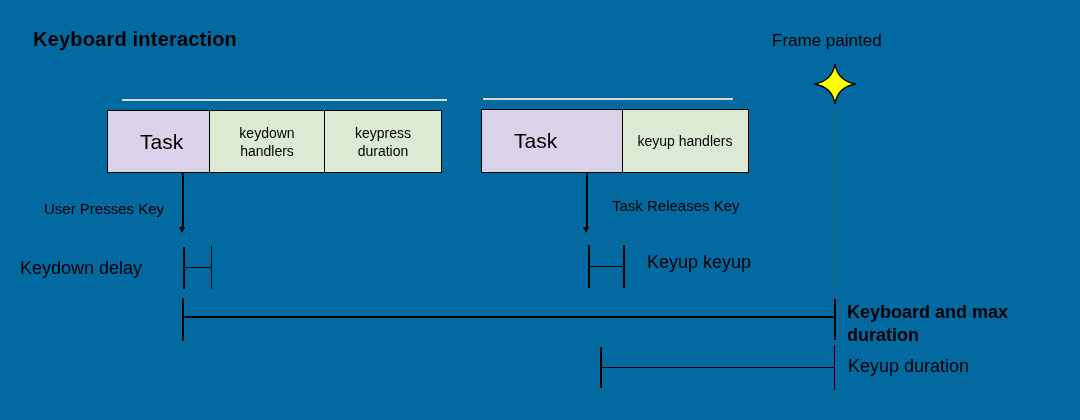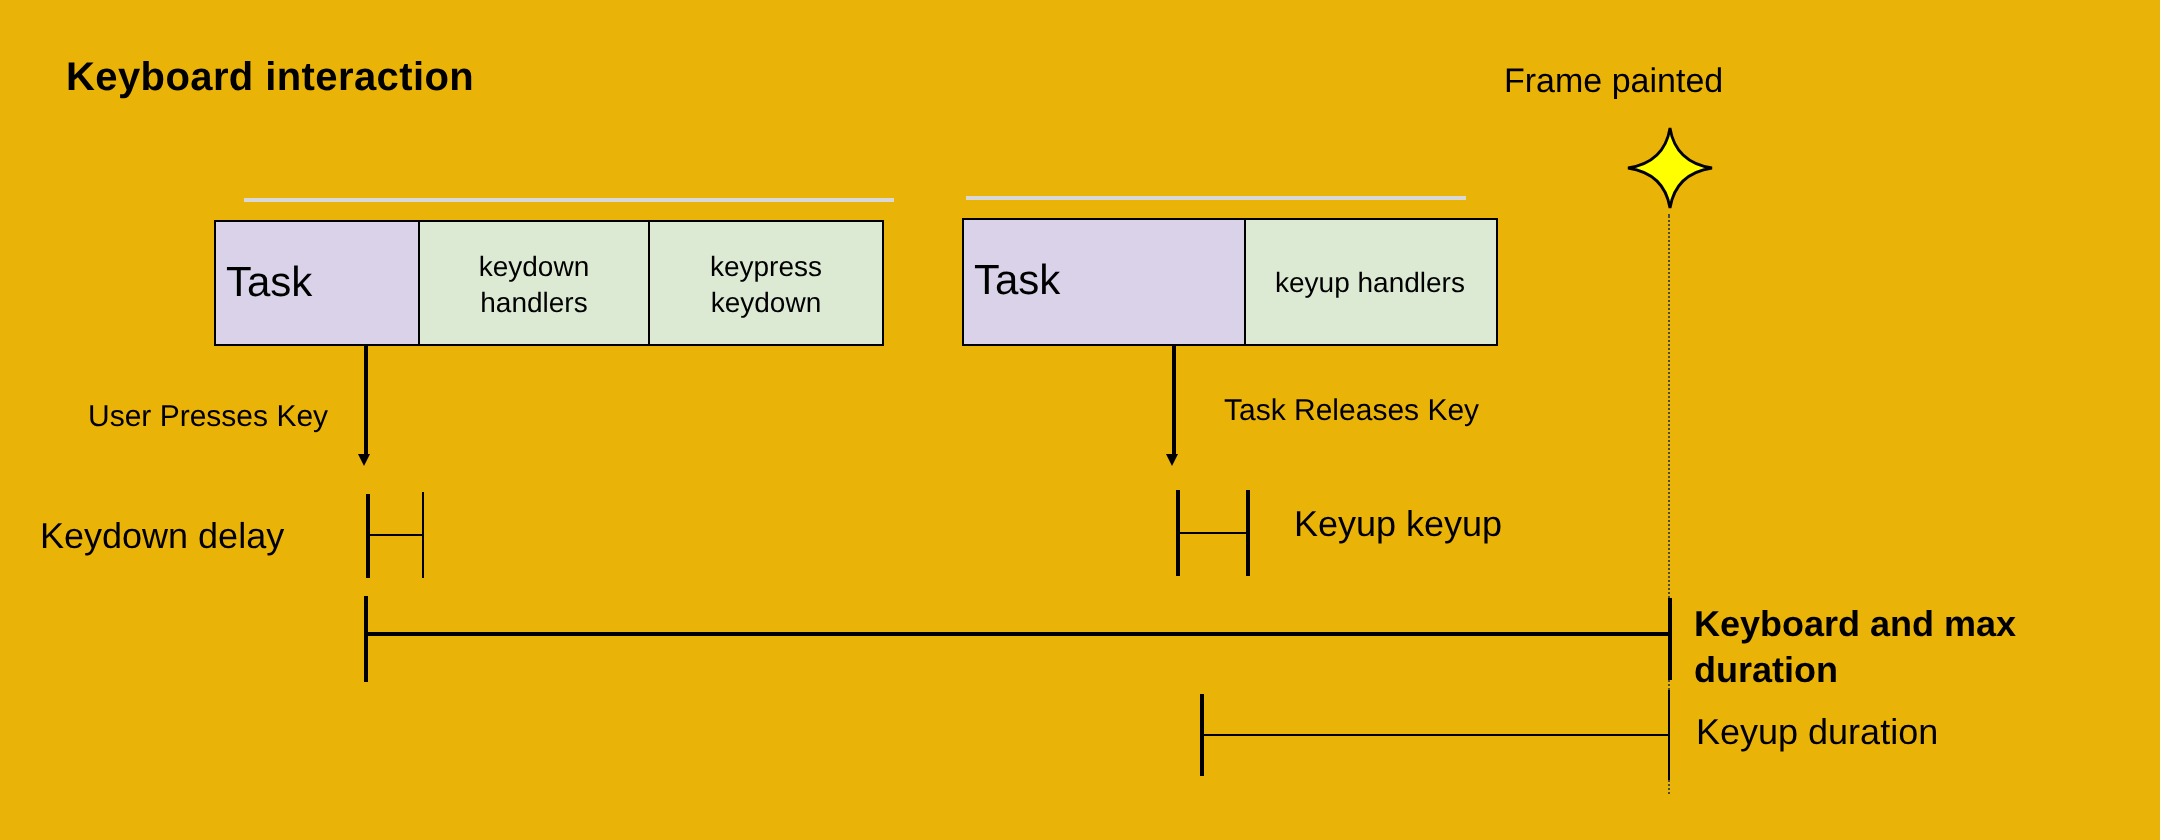--- a/index.html
+++ b/index.html
@@ -1,28 +1,28 @@
 <!DOCTYPE html>
 <html><head>
 <meta charset="utf-8">
 <style>
   html,body { margin:0; padding:0; background:#fff; }
   #canvas {
-    position:relative; width:1080px; height:420px; background:#eab308;
+    position:relative; width:1080px; height:420px; background:#0369a1;
     font-family:"Liberation Sans", sans-serif; color:#000; overflow:hidden;text-decoration:underline;
   }
   .abs { position:absolute; }
 
   .title { left:33px; top:28px; font-size:20px; font-weight:bold; letter-spacing:.2px; }
 
   
   .task-row { display:flex; align-items:stretch; }
   .seg { border:1.5px solid #000; box-sizing:border-box; display:flex; align-items:center; }
   .seg + .seg { margin-left:-1.5px; }
-  .seg.task { background:#d9d2e9; font-size:21px; padding-left:5px; }
+  .seg.task { background:#d9d2e9; font-size:21px; padding-left:32px; }
   .seg.handler { background:#dcead3; font-size:14px; line-height:18px; justify-content:center; text-align:center; }
   .row1 { left:107px; top:110px; height:63px; }
   .row2 { left:481px; top:109px; height:64px; }
   .w-task1 { width:103px; } .w-kd { width:117px; } .w-kp { width:118px; }
   .w-task2 { width:142px; } .w-ku { width:127px; }
 
   .ghost { height:1.5px; background:#d8d8d8; }
 
   .vline { width:1.5px; background:#000; }
   .hline { height:1.5px; background:#000; }
@@ -32,21 +32,21 @@
   .arrowhead {
     width:0; height:0;
     border-left:3.5px solid transparent; border-right:3.5px solid transparent;
     border-top:6px solid #000;
   }
 
   .lbl { font-size:15px; white-space:nowrap; }
   .lbl-delay { font-size:18px; white-space:nowrap;text-align:right; }
   .lbl-duration { font-size:18px; white-space:nowrap; }
   .lbl-duration.bold { font-weight:bold; white-space:normal; width:175px; line-height:22.5px; }
-  .frame-lbl { left:752px; top:31px; font-size:17px; white-space:nowrap; }
+  .frame-lbl { left:772px; top:31px; font-size:17px; white-space:nowrap; }
 
   .dotted { left:834px; top:107px; height:290px; width:0; border-left:1.5px dotted #4a4a4a; }
   .star-svg { left:811px; top:61px; }
 </style>
 </head>
 <body>
 
 <div id="canvas">
 
   <div class="abs title">Keyboard interaction</div>
@@ -61,21 +61,21 @@
   <div class="abs ghost" style="left:483px; top:98px; width:250px;"></div>
 
   <div class="abs task-row row1">
     <div class="seg task w-task1">
       <span>Task</span>
     </div>
     <div class="seg handler w-kd">
       <span style="width:80px;">keydown handlers</span>
     </div>
     <div class="seg handler w-kp">
-      <span style="width:80px;">keypress keydown</span>
+      <span style="width:80px;">keypress duration</span>
     </div>
   </div>
 
   <div class="abs task-row row2">
     <div class="seg task w-task2">
       <span>Task</span>
     </div>
     <div class="seg handler w-ku">
       <span>keyup handlers</span>
     </div>

